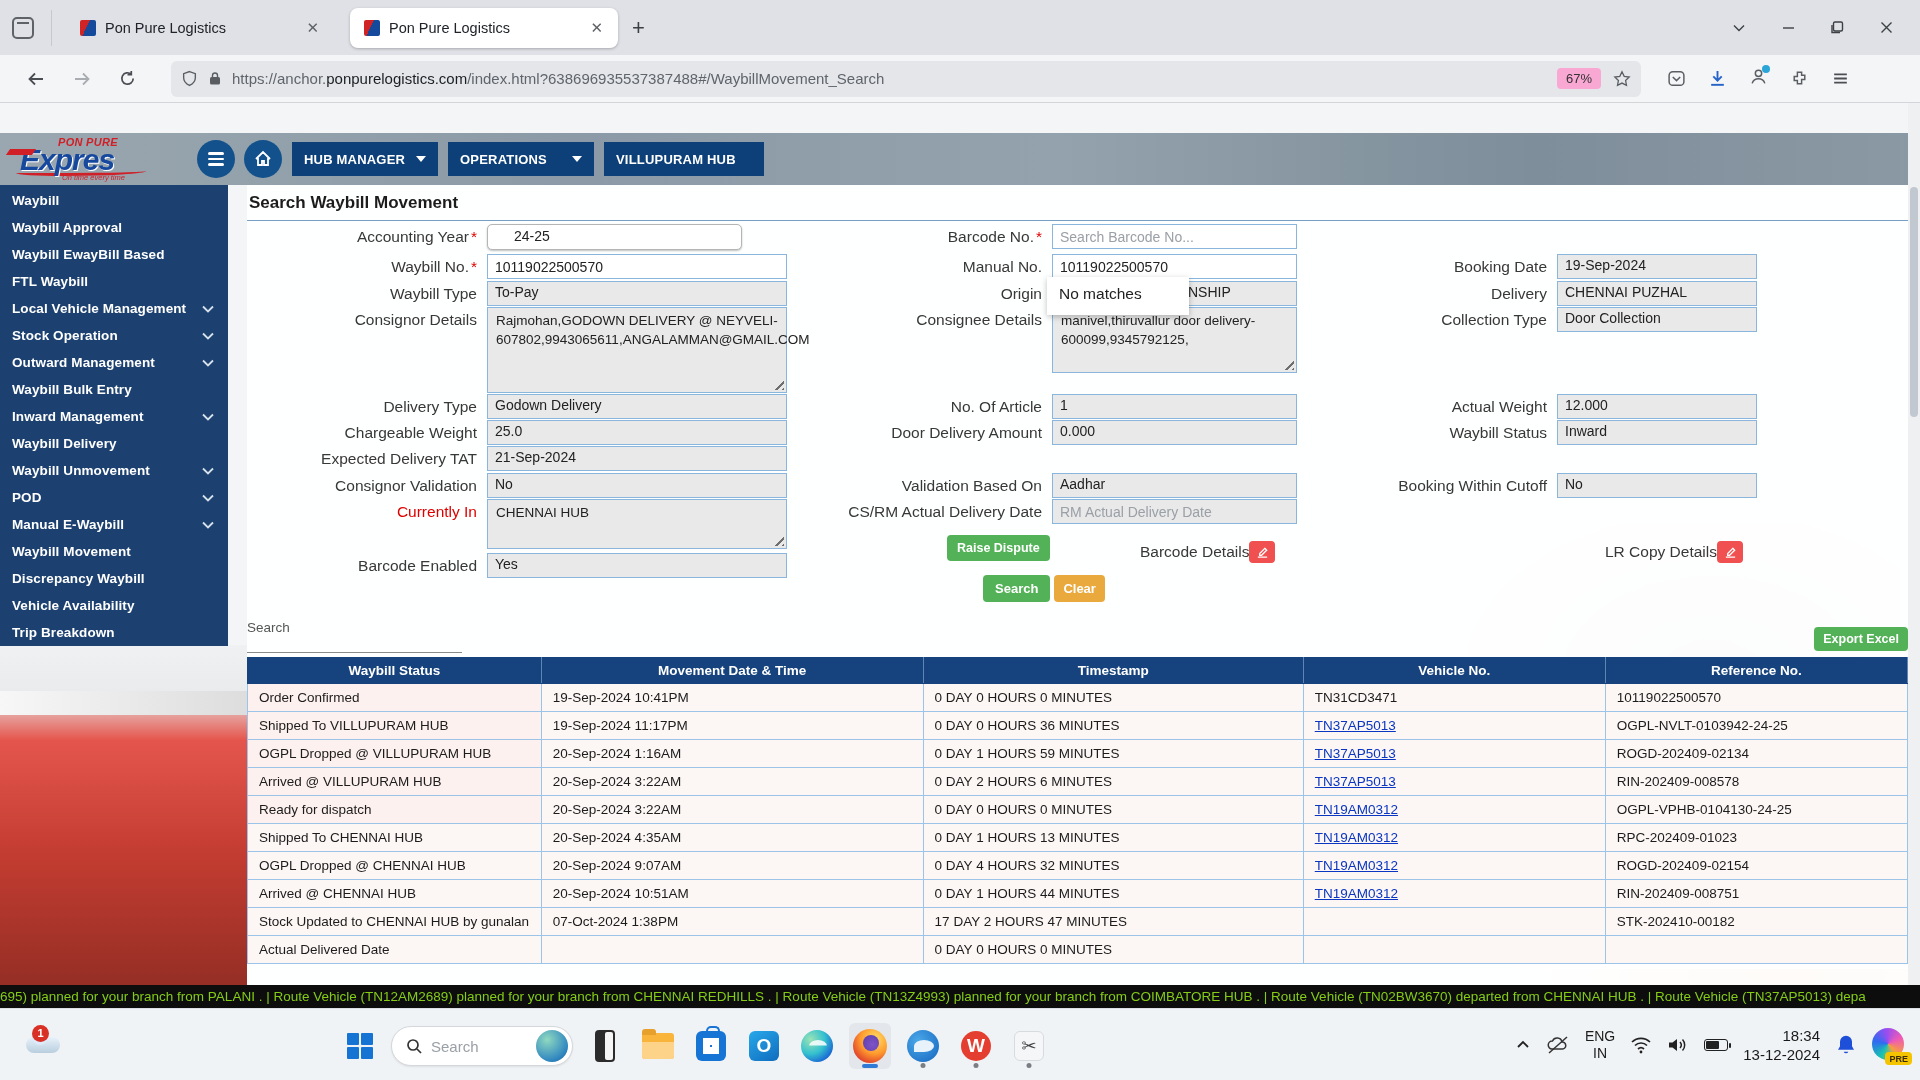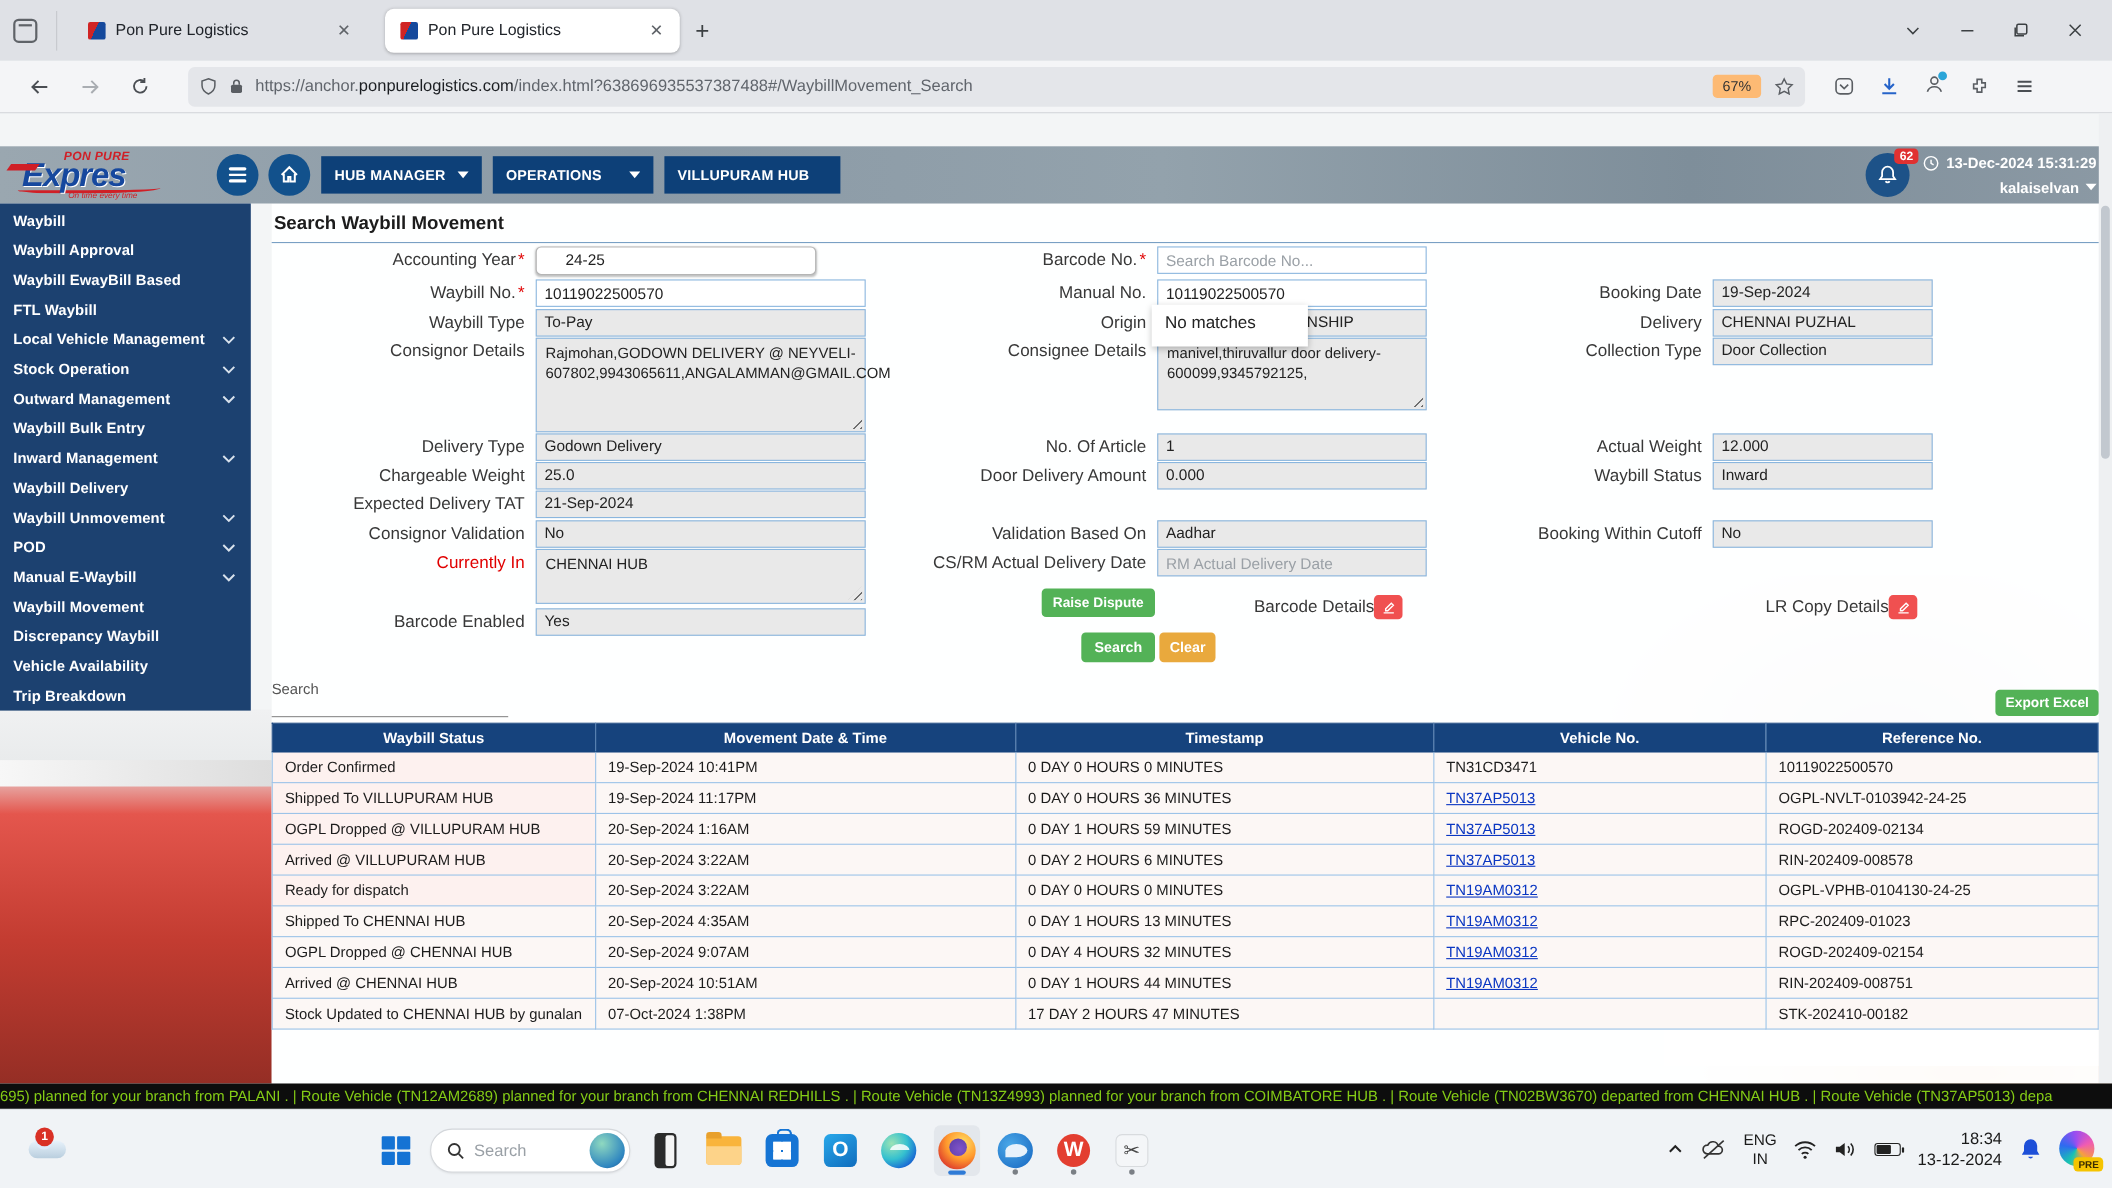--- a/index.html
+++ b/index.html
@@ -20,21 +20,21 @@
   .tb-spacer { flex:1; }
   .tb-right { display:flex; align-items:center; gap:34px; padding-right:26px; color:#3c4043; }
   .win-glyph { stroke:#3c4043; stroke-width:1.4; fill:none; }
 
   
   .urlbar { position:absolute; left:0; top:55px; width:1920px; height:48px; background:#f4f5f7; border-bottom:1px solid #d3d5d9; display:flex; align-items:center; }
   .nav-ic { margin-left:26px; }
   .url-field { margin-left:34px; width:1470px; height:36px; background:#e4e6ea; border-radius:6px; display:flex; align-items:center; padding:0 10px; }
   .url-text { font-size:15px; color:#60656c; margin-left:10px; flex:1; white-space:nowrap; overflow:hidden; }
   .url-domain { color:#1b1e22; }
-  .zoom-chip { background:#fdba74; border-radius:4px; font-size:13px; color:#333; padding:3px 9px; margin-right:12px; }
+  .zoom-chip { background:#f9a8d4; border-radius:4px; font-size:13px; color:#333; padding:3px 9px; margin-right:12px; }
   .ub-right { display:flex; align-items:center; gap:22px; margin-left:26px; }
   .acct-dot { position:absolute; right:-2px; top:-2px; width:8px; height:8px; border-radius:50%; background:#2aa5d8; }
 
   
   .app { position:absolute; left:0; top:103px; width:1920px; height:905px; background:#f3f5f6; overflow:hidden; }
   .deco { position:absolute; z-index:0; }
   .deco-truck { left:0; top:542px; width:247px; height:340px; background:linear-gradient(180deg,#f0f1f2 0,#e9ebec 46px,#e4564d 95px,#c33c31 210px,#952e25 340px); }
   .deco-truck::after { content:""; position:absolute; left:0; top:46px; width:100%; height:24px; background:linear-gradient(90deg,#f7f7f7,#dddddd); }
   .deco-plane { left:1430px; top:420px; width:470px; height:330px; background:radial-gradient(ellipse at 60% 45%,rgba(150,162,174,.38),transparent 65%); }
   .deco-orange { left:1540px; top:800px; width:380px; height:85px; background:radial-gradient(ellipse at 65% 85%,rgba(236,138,58,.4),transparent 70%); }
@@ -275,42 +275,20 @@
           <span>HUB MANAGER</span>
           <span class="caret"></span>
         </div>
       <div class="dd dd-mod">
           <span>OPERATIONS</span>
           <span class="caret"></span>
         </div>
       <div class="dd dd-hub">
           <span>VILLUPURAM HUB</span>
         </div>
-      <div class="hdr-right">
-        <div class="bell-wrap">
-          <svg width="20" height="20" viewBox="0 0 16 16">
-              <path d="M8 2a4 4 0 0 1 4 4v3l1.4 2H2.6L4 9V6a4 4 0 0 1 4-4z" fill="none" stroke="#fff" stroke-width="1.3"></path>
-              <path d="M6.6 12.5a1.5 1.5 0 0 0 2.8 0" fill="none" stroke="#fff" stroke-width="1.3"></path>
-            </svg>
-          <span class="bell-badge">62</span>
-        </div>
-        <div class="hdr-info">
-          <span class="hdr-dt">
-            <svg width="15" height="15" viewBox="0 0 16 16">
-                <circle cx="8" cy="8" r="6.5" fill="none" stroke="#fff" stroke-width="1.4"></circle>
-                <path d="M8 4.5V8l2.5 1.5" fill="none" stroke="#fff" stroke-width="1.4"></path>
-              </svg>
-            <span>13-Dec-2024 15:31:29</span>
-          </span>
-          <span class="hdr-user">
-              <span>kalaiselvan</span>
-              <span class="caret"></span>
-            </span>
-        </div>
-      </div>
     </div>
 
     <div class="sidebar">
       <div class="side-item">
           <span>Waybill</span>
         </div>
       <div class="side-item">
           <span>Waybill Approval</span>
         </div>
       <div class="side-item">
@@ -598,20 +576,27 @@
               <td><span class="lnk">TN19AM0312</span></td>
               <td>RIN-202409-008751</td>
             </tr>
           <tr>
               <td>Stock Updated to CHENNAI HUB by gunalan</td>
               <td>07-Oct-2024 1:38PM</td>
               <td>17 DAY 2 HOURS 47 MINUTES</td>
               <td></td>
               <td>STK-202410-00182</td>
             </tr>
+          <tr>
+              <td>Actual Delivered Date</td>
+              <td></td>
+              <td>0 DAY 0 HOURS 0 MINUTES</td>
+              <td></td>
+              <td></td>
+            </tr>
         </tbody>
       </table>
     </div>
 
     <div class="pg-scrollbar">
         <div class="pg-thumb"></div>
       </div>
 
     <div class="ticker"><span>695) planned for your branch from PALANI . | Route Vehicle (TN12AM2689) planned for your branch from CHENNAI REDHILLS . | Route Vehicle (TN13Z4993) planned for your branch from COIMBATORE HUB . | Route Vehicle (TN02BW3670) departed from CHENNAI HUB . | Route Vehicle (TN37AP5013) depa</span></div>
   </div>

